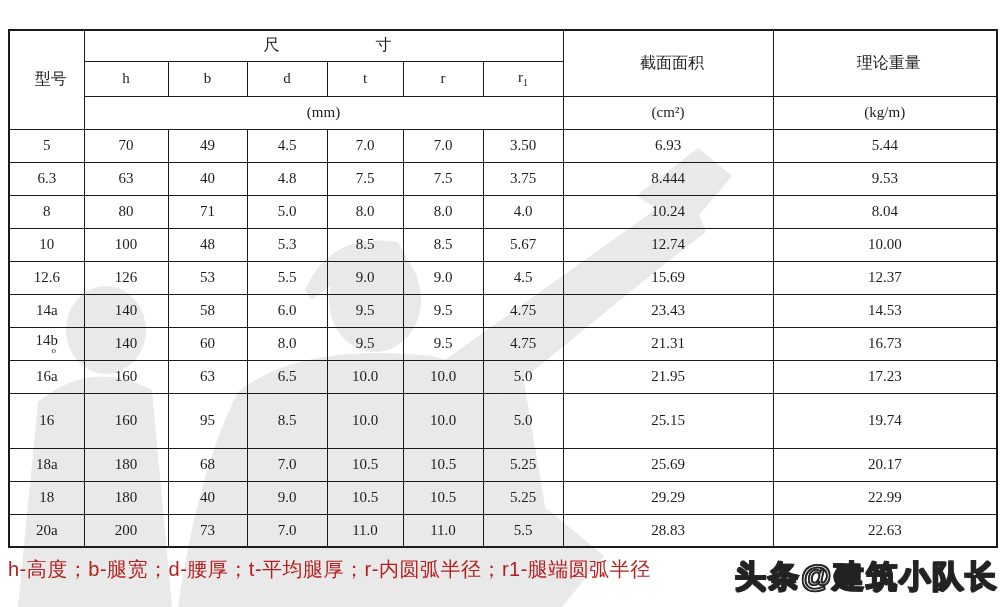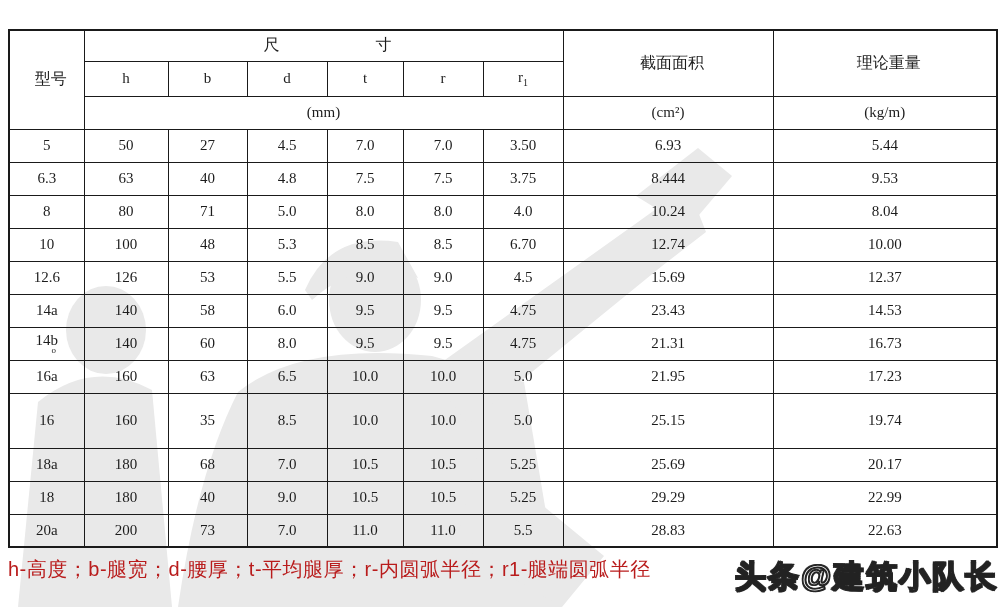--- a/index.html
+++ b/index.html
@@ -82,22 +82,22 @@
       <th class="r1"><span>r</span><sub>1</sub></th>
     </tr>
     <tr class="hdr3">
       <th colspan="6">(mm)</th>
       <th>(cm²)</th>
       <th>(kg/m)</th>
     </tr>
 
     <tr class="data">
       <td>5</td>
-      <td>50</td>
-      <td>27</td>
+      <td>70</td>
+      <td>49</td>
       <td>4.5</td>
       <td>7.0</td>
       <td>7.0</td>
       <td>3.50</td>
       <td>6.93</td>
       <td>5.44</td>
     </tr>
     <tr class="data">
       <td>6.3</td>
       <td>63</td>
@@ -120,21 +120,21 @@
       <td>10.24</td>
       <td>8.04</td>
     </tr>
     <tr class="data">
       <td>10</td>
       <td>100</td>
       <td>48</td>
       <td>5.3</td>
       <td>8.5</td>
       <td>8.5</td>
-      <td>6.70</td>
+      <td>5.67</td>
       <td>12.74</td>
       <td>10.00</td>
     </tr>
     <tr class="data">
       <td>12.6</td>
       <td>126</td>
       <td>53</td>
       <td>5.5</td>
       <td>9.0</td>
       <td>9.0</td>
@@ -174,21 +174,21 @@
       <td>6.5</td>
       <td>10.0</td>
       <td>10.0</td>
       <td>5.0</td>
       <td>21.95</td>
       <td>17.23</td>
     </tr>
     <tr class="data tall">
       <td>16</td>
       <td>160</td>
-      <td>35</td>
+      <td>95</td>
       <td>8.5</td>
       <td>10.0</td>
       <td>10.0</td>
       <td>5.0</td>
       <td>25.15</td>
       <td>19.74</td>
     </tr>
     <tr class="data">
       <td>18a</td>
       <td>180</td>

